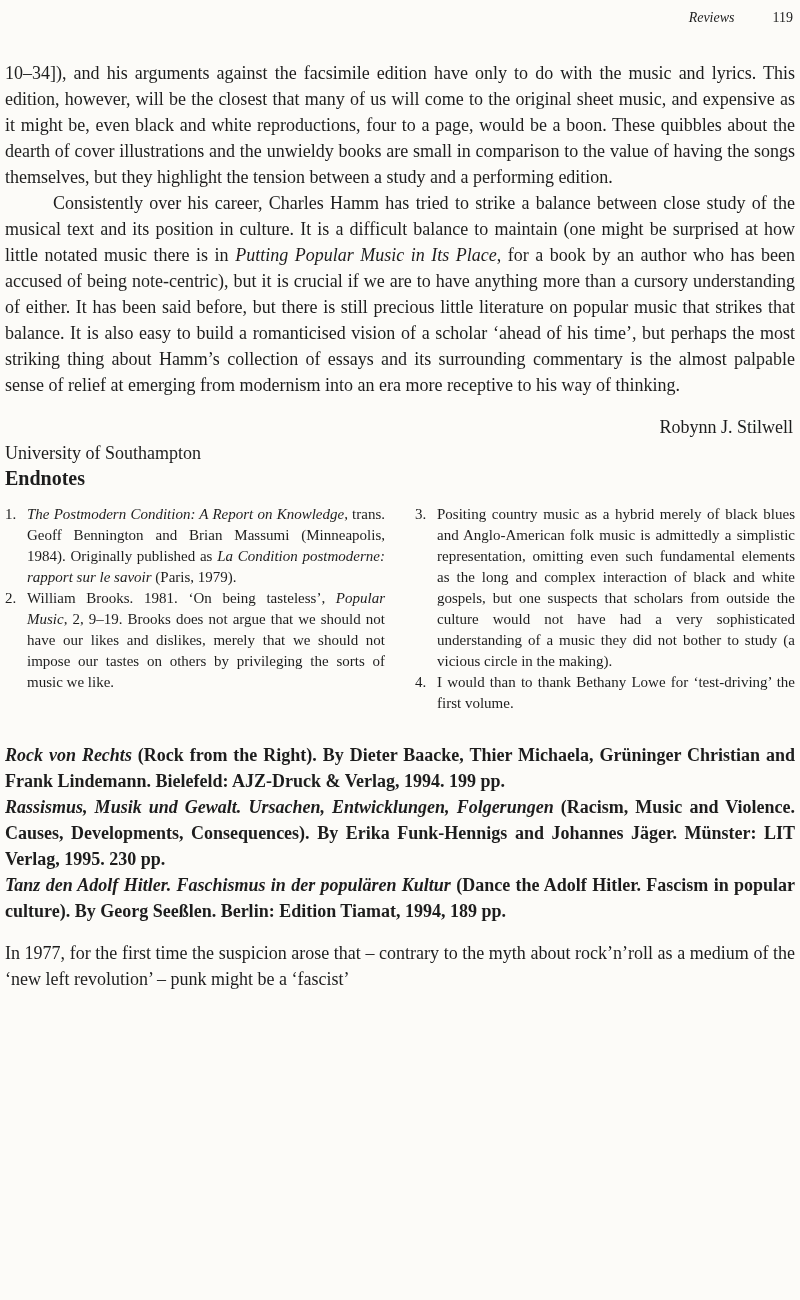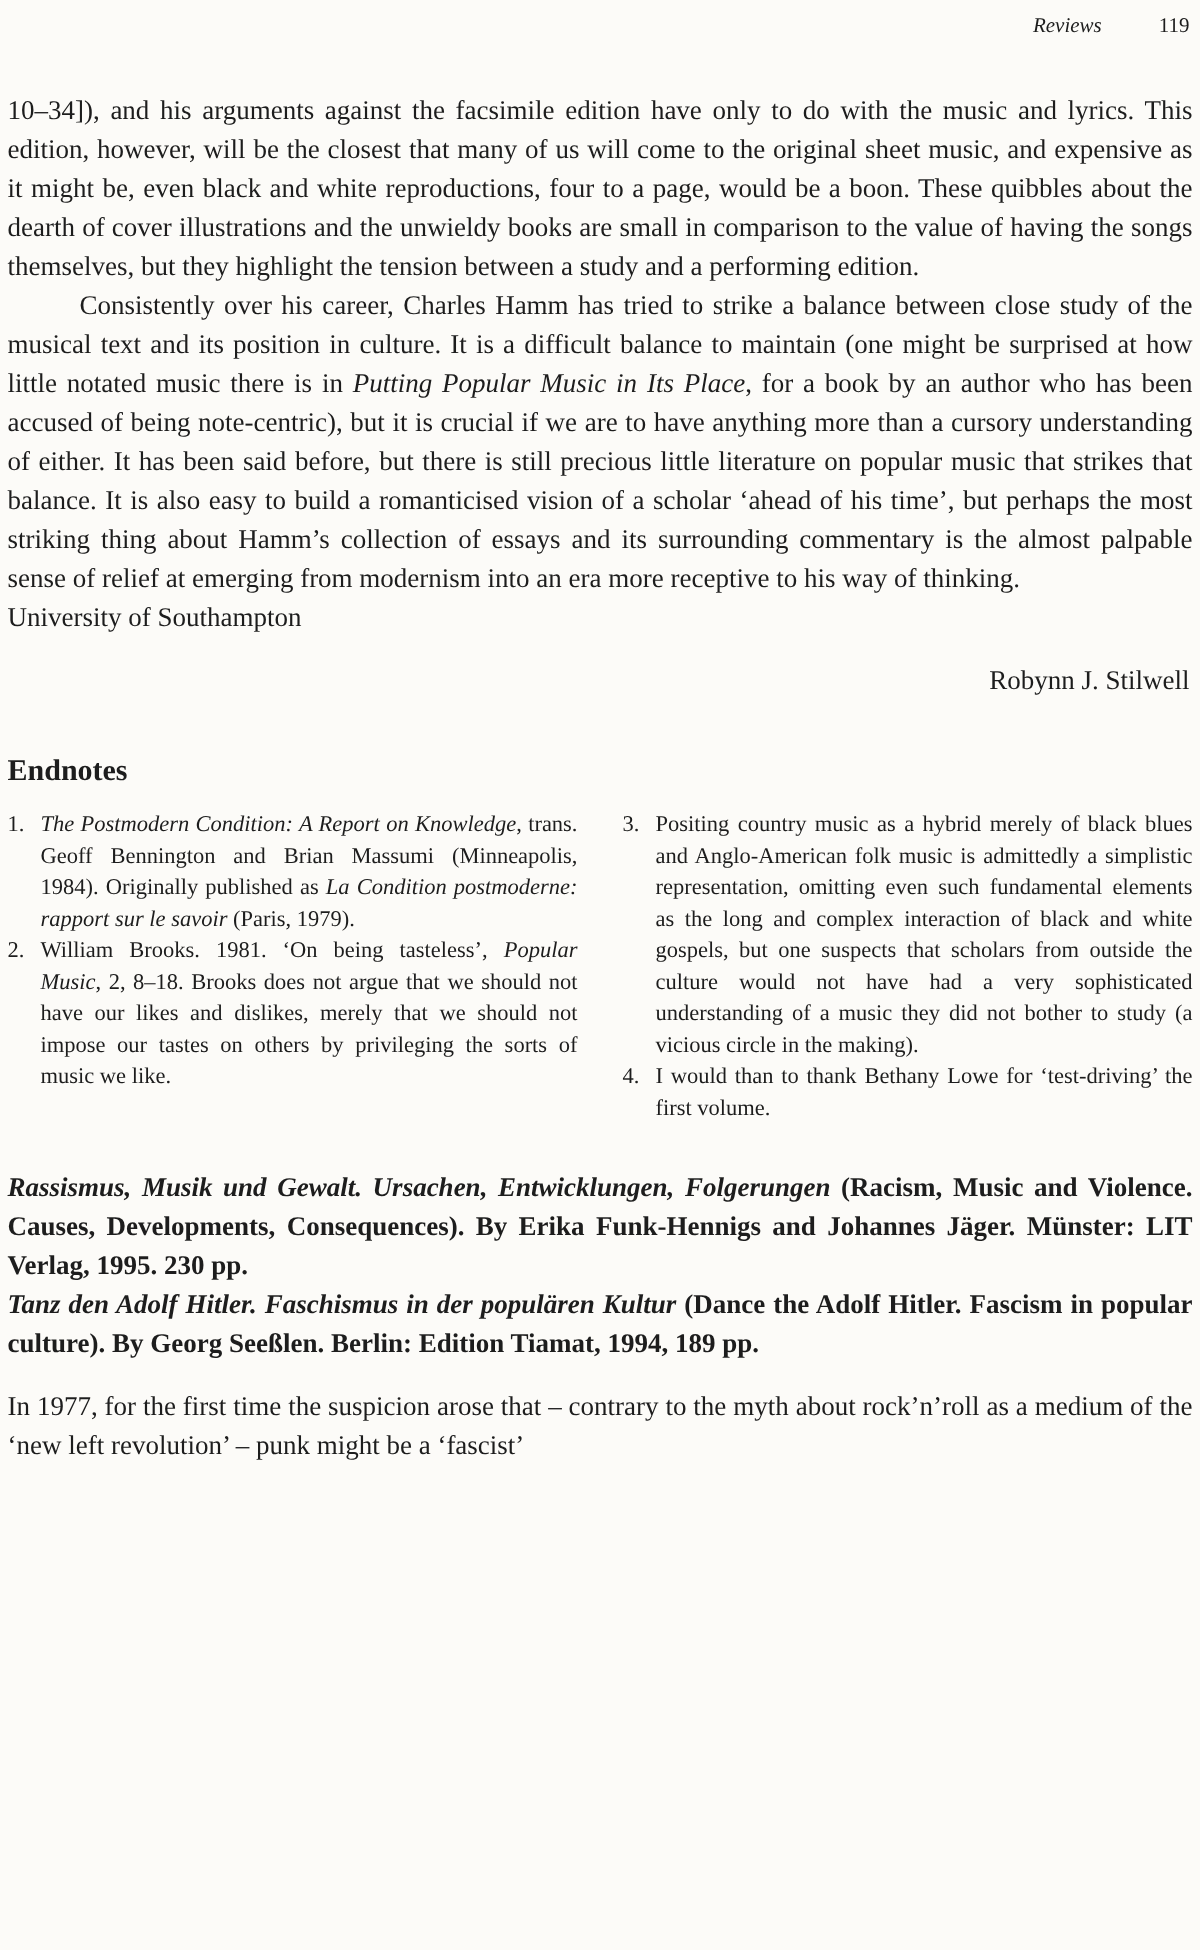--- a/index.html
+++ b/index.html
@@ -44,21 +44,21 @@
     margin: 16px 0 0 0;
     text-align: right;
     padding-right: 2px;
   }
   .affiliation {
     margin: 0;
     text-align: left;
   }
 
   
-  .endnotes { margin-top: 36px; }
+  .endnotes { }
   .endnotes-heading {
     font-size: 20px;
     font-weight: bold;
     margin: 0;
     line-height: 24px;
   }
   .endnote-cols {
     display: flex;
     gap: 30px;
     margin-top: 14px;
@@ -99,54 +99,55 @@
 <div class="page">
 
   <header class="page-header">
     <span class="running-title">Reviews</span>
     <span class="page-number">119</span>
   </header>
 
   <section class="review-body">
     <p class="para"><span>10–34]), and his arguments against the facsimile edition have only to do with the music and lyrics. This edition, however, will be the closest that many of us will come to the original sheet music, and expensive as it might be, even black and white reproductions, four to a page, would be a boon. These quibbles about the dearth of cover illustrations and the unwieldy books are small in comparison to the value of having the songs themselves, but they highlight the tension between a study and a performing edition.</span></p>
     <p class="para indent"><span>Consistently over his career, Charles Hamm has tried to strike a balance between close study of the musical text and its position in culture. It is a difficult balance to maintain (one might be surprised at how little notated music there is in </span><em class="it">Putting Popular Music in Its Place</em><span>, for a book by an author who has been accused of being note-centric), but it is crucial if we are to have anything more than a cursory understanding of either. It has been said before, but there is still precious little literature on popular music that strikes that balance. It is also easy to build a romanticised vision of a scholar ‘ahead of his time’, but perhaps the most striking thing about Hamm’s collection of essays and its surrounding commentary is the almost palpable sense of relief at emerging from modernism into an era more receptive to his way of thinking.</span></p>
+    <p class="para signature">Robynn J. Stilwell</p>
     <p class="para affiliation">University of Southampton</p>
-    <p class="para signature">Robynn J. Stilwell</p>
   </section>
 
   <section class="endnotes">
     <h2 class="endnotes-heading">Endnotes</h2>
     <div class="endnote-cols">
 
       <div class="endnote-col">
         <div class="endnote">
           <span class="endnote-num">1.</span>
           <span class="endnote-text"><em class="it">The Postmodern Condition: A Report on Knowledge</em><span>, trans. Geoff Bennington and Brian Massumi (Minneapolis, 1984). Originally published as </span><em class="it">La Condition postmoderne: rapport sur le savoir</em><span> (Paris, 1979).</span></span>
         </div>
         <div class="endnote">
           <span class="endnote-num">2.</span>
-          <span class="endnote-text"><span>William Brooks. 1981. ‘On being tasteless’, </span><em class="it">Popular Music</em><span>, 2, 8–18. Brooks does not argue that we should not have our likes and dislikes, merely that we should not impose our tastes on others by privileging the sorts of music we like.</span></span>
+          <span class="endnote-text"><span>William Brooks. 1981. ‘On being tasteless’, </span><em class="it">Popular Music</em><span>, 2, 9–19. Brooks does not argue that we should not have our likes and dislikes, merely that we should not impose our tastes on others by privileging the sorts of music we like.</span></span>
         </div>
       </div>
 
       <div class="endnote-col">
         <div class="endnote">
           <span class="endnote-num">3.</span>
           <span class="endnote-text"><span>Positing country music as a hybrid merely of black blues and Anglo-American folk music is admittedly a simplistic representation, omitting even such fundamental elements as the long and complex interaction of black and white gospels, but one suspects that scholars from outside the culture would not have had a very sophisticated understanding of a music they did not bother to study (a vicious circle in the making).</span></span>
         </div>
         <div class="endnote">
           <span class="endnote-num">4.</span>
           <span class="endnote-text"><span>I would than to thank Bethany Lowe for ‘test-driving’ the first volume.</span></span>
         </div>
       </div>
 
     </div>
   </section>
 
   <section class="citations">
+    <p class="citation"><em class="book-title">Rock von Rechts</em><span> (Rock from the Right). By Dieter Baacke, Thier Michaela, Grüninger Christian and Frank Lindemann. Bielefeld: AJZ-Druck &amp; Verlag, 1994. 199 pp.</span></p>
     <p class="citation"><em class="book-title">Rassismus, Musik und Gewalt. Ursachen, Entwicklungen, Folgerungen</em><span> (Racism, Music and Violence. Causes, Developments, Consequences). By Erika Funk-Hennigs and Johannes Jäger. Münster: LIT Verlag, 1995. 230 pp.</span></p>
     <p class="citation"><em class="book-title">Tanz den Adolf Hitler. Faschismus in der populären Kultur</em><span> (Dance the Adolf Hitler. Fascism in popular culture). By Georg Seeßlen. Berlin: Edition Tiamat, 1994, 189 pp.</span></p>
   </section>
 
   <section class="next-review">
     <p class="para"><span>In 1977, for the first time the suspicion arose that – contrary to the myth about rock’n’roll as a medium of the ‘new left revolution’ – punk might be a ‘fascist’</span></p>
   </section>
 
 </div>
 

